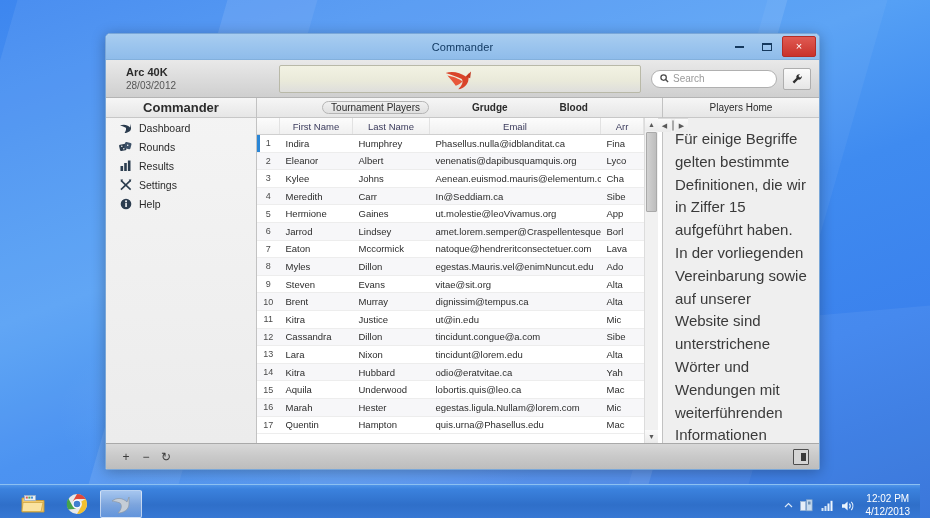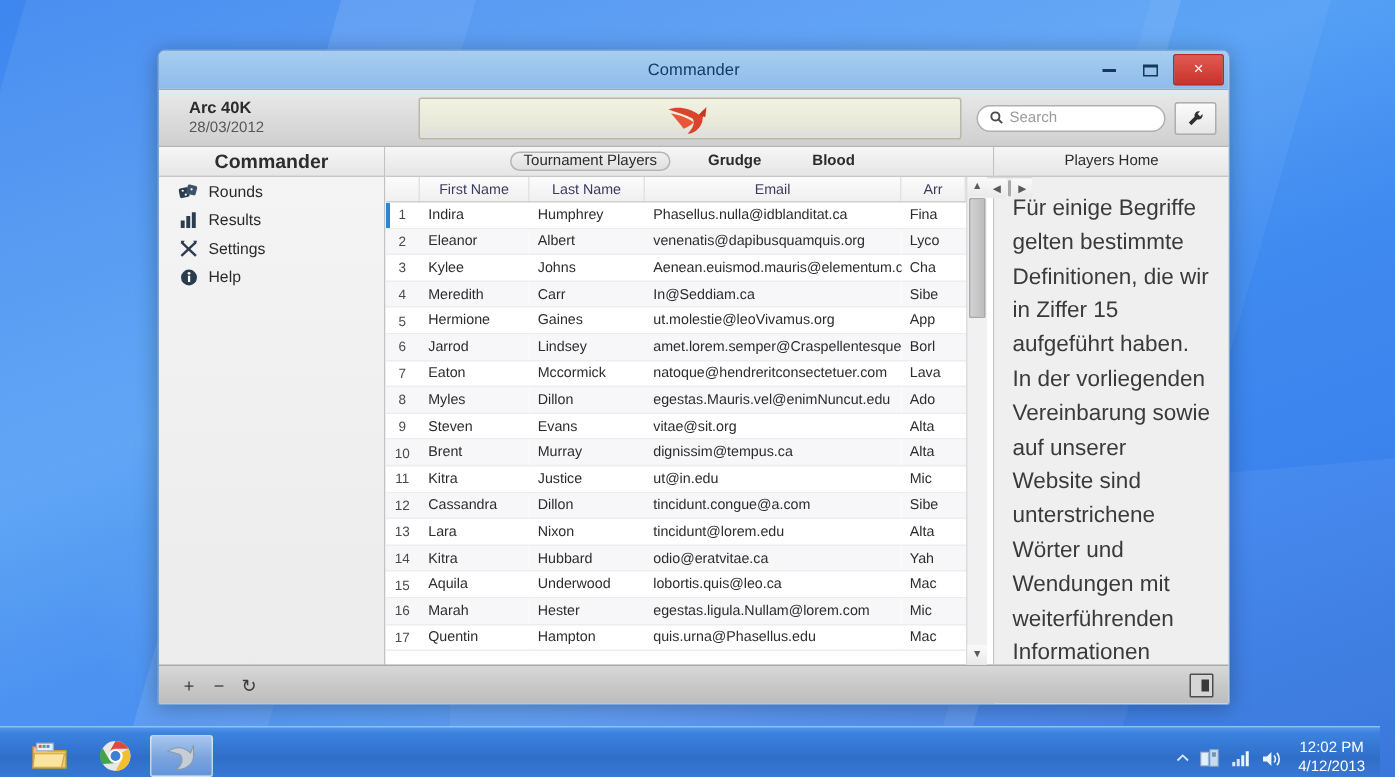--- a/index.html
+++ b/index.html
@@ -246,21 +246,21 @@
     border-right: 1px solid #c2c2c2;
   }
   #tab-strip {
     height: 19px;
     flex: 0 0 19px;
     background: linear-gradient(to bottom, #f6f6f6 0%, #e6e6e6 100%);
     border-bottom: 1px solid #c7c7c7;
     display: flex;
     align-items: center;
     justify-content: center;
-    gap: 16px;
+    gap: 34px;
   }
   .tab {
     font-size: 10px;
     color: #2b2b2b;
     padding: 1px 9px;
     cursor: pointer;
     border-radius: 9px;
     white-space: nowrap;
   }
   .tab.active {
@@ -570,20 +570,28 @@
           </svg>
         </div>
       </div>
     </div>
 
     <div id="body-row">
 
       <div id="sidebar">
         <div id="sidebar-title">Commander</div>
 
+        <div class="nav-item">
+          <span class="nav-icon">
+            <svg width="13" height="11" viewBox="0 0 14 12">
+              <path d="M1 4 C5 2, 9 3, 12 6 L13 2 L13 7 C13 10, 9 12, 6 12 C8 9, 8 7, 7 6 C5 5, 3 4, 1 4 Z" fill="#2b3c4e"></path>
+            </svg>
+          </span>
+          <span>Dashboard</span>
+        </div>
 
 
         <div class="nav-item">
           <span class="nav-icon">
             <svg width="13" height="12" viewBox="0 0 14 13">
               <rect x="0.5" y="3.5" width="7" height="7" rx="1.3" fill="#2b3c4e" transform="rotate(-12 4 7)"></rect>
               <rect x="6" y="1.5" width="7" height="7" rx="1.3" fill="#3d5167" transform="rotate(14 9.5 5)"></rect>
               <circle cx="3" cy="5.6" r="0.8" fill="#fff"></circle>
               <circle cx="5.2" cy="8.4" r="0.8" fill="#fff"></circle>
               <circle cx="9.4" cy="4.6" r="0.8" fill="#fff"></circle>

